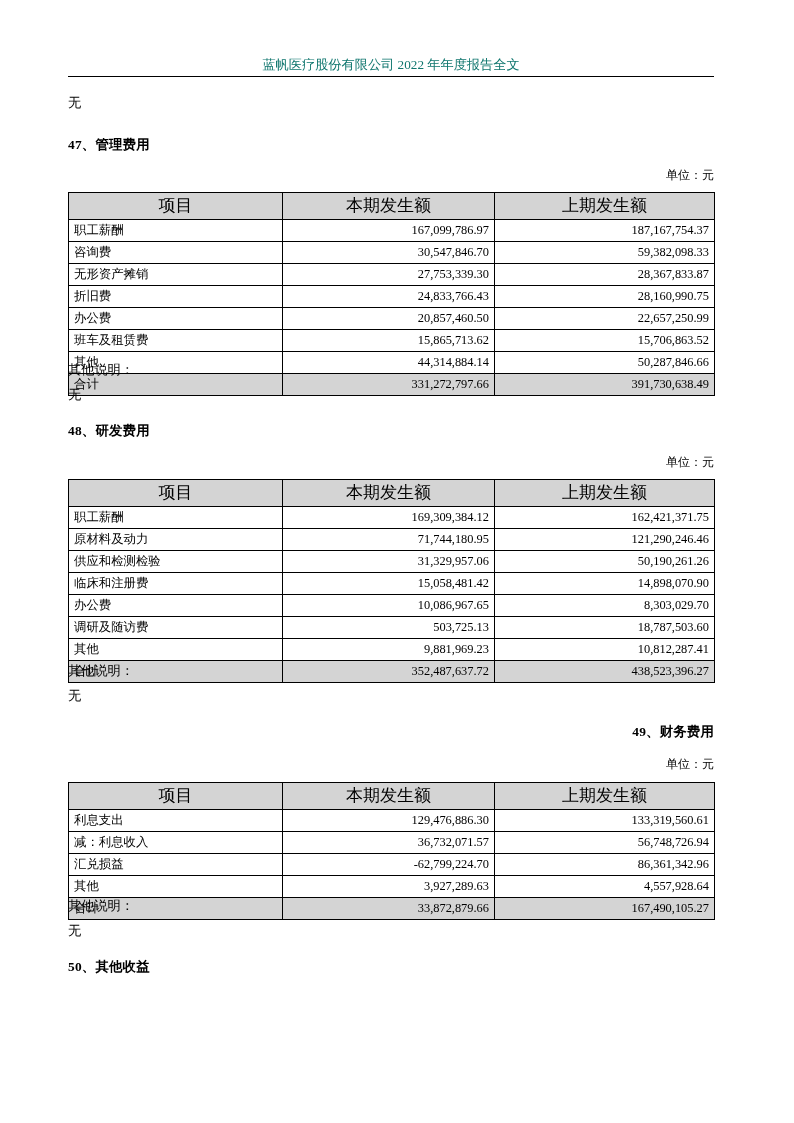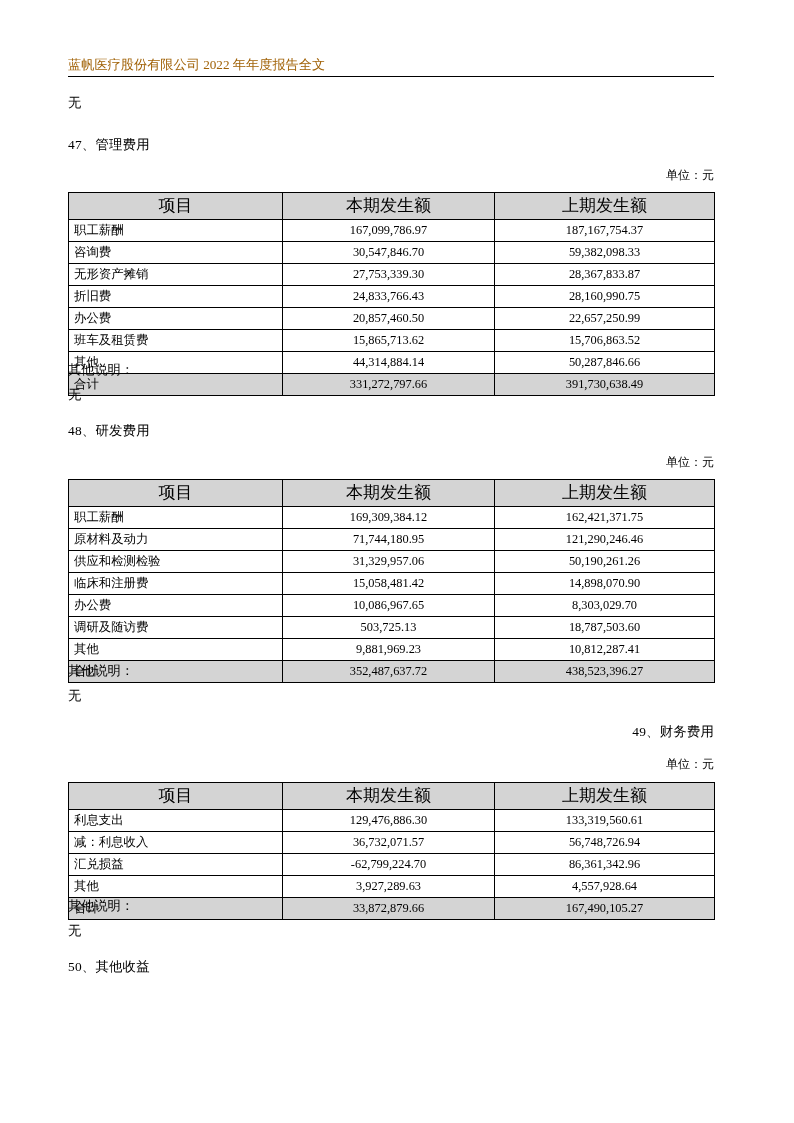--- a/index.html
+++ b/index.html
@@ -19,44 +19,44 @@
     box-sizing: border-box;
     overflow: hidden;
   }
 
   
   .page-header {
     position: absolute;
     left: 68px;
     top: 56px;
     width: 646px;
-    text-align: left;
+    text-align: center;
     font-size: 13.2px;
     line-height: 1.4;
-    color: #a16207;
+    color: #0f766e;
     font-family: "Liberation Serif", "DejaVu Serif", serif;
   }
   .header-rule {
     position: absolute;
     left: 68px;
     top: 76px;
     width: 646px;
     height: 1px;
     background: #000000;
   }
 
   
   .para {
     font-size: 13.2px;
     line-height: 1.5;
     margin: 0;
   }
   .section-title {
     font-size: 13.4px;
-    font-weight: normal;
+    font-weight: bold;
     margin: 0;
     letter-spacing: 0.2px;
   }
   .unit-line {
     font-size: 12px;
     text-align: right;
     margin: 0;
   }
 
   
@@ -79,21 +79,21 @@
   }
   table.fin thead th {
     background: #d4d4d4;
     text-align: center;
     font-size: 17px;
   }
   table.fin td.item {
     text-align: left;
   }
   table.fin td.num {
-    text-align: center;
+    text-align: right;
   }
   table.fin tr.total td {
     background: #d4d4d4;
   }
   col.c-item { width: 214px; }
   col.c-cur  { width: 212px; }
   col.c-prev { width: 220px; }
 
   
   .blk { position: absolute; left: 68px; width: 646px; }

